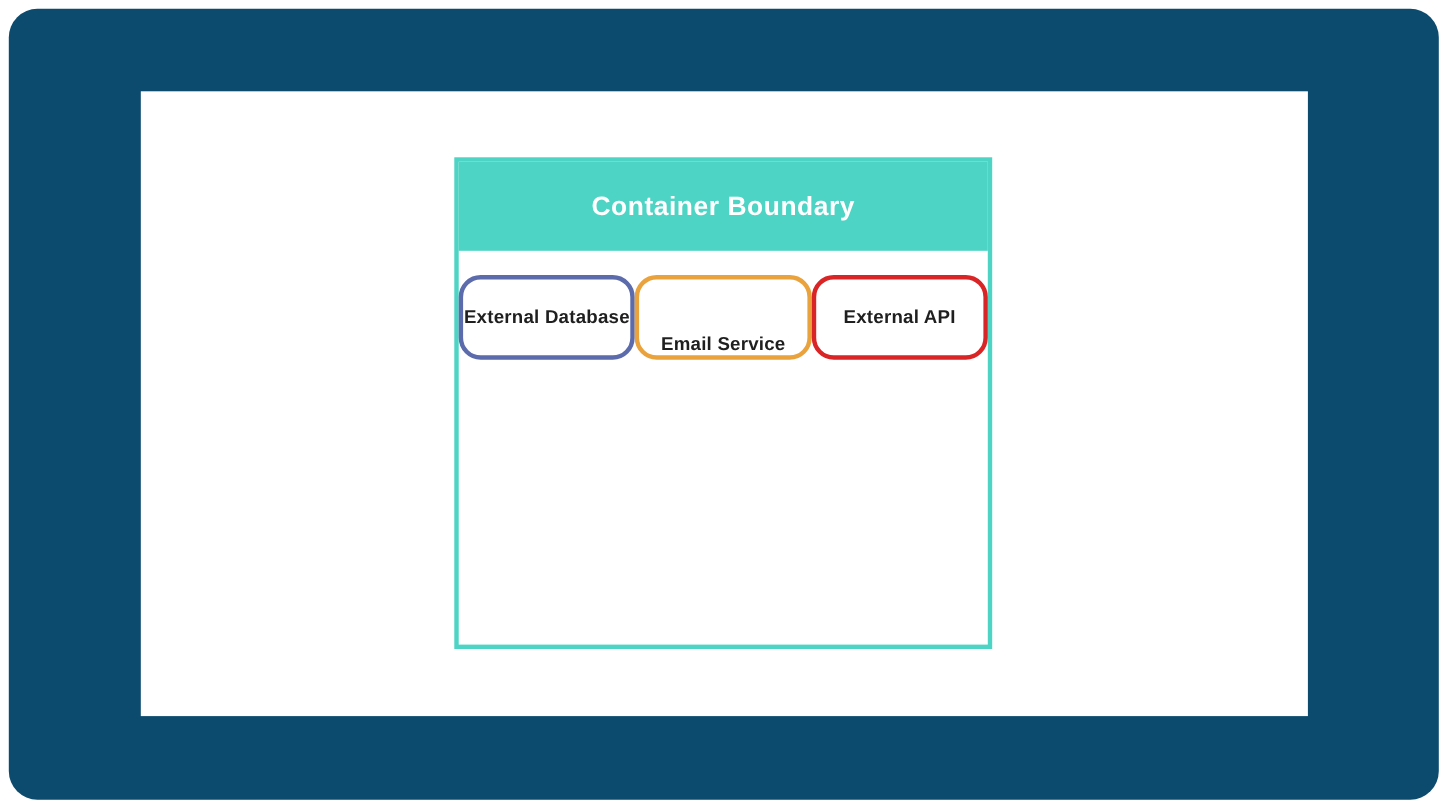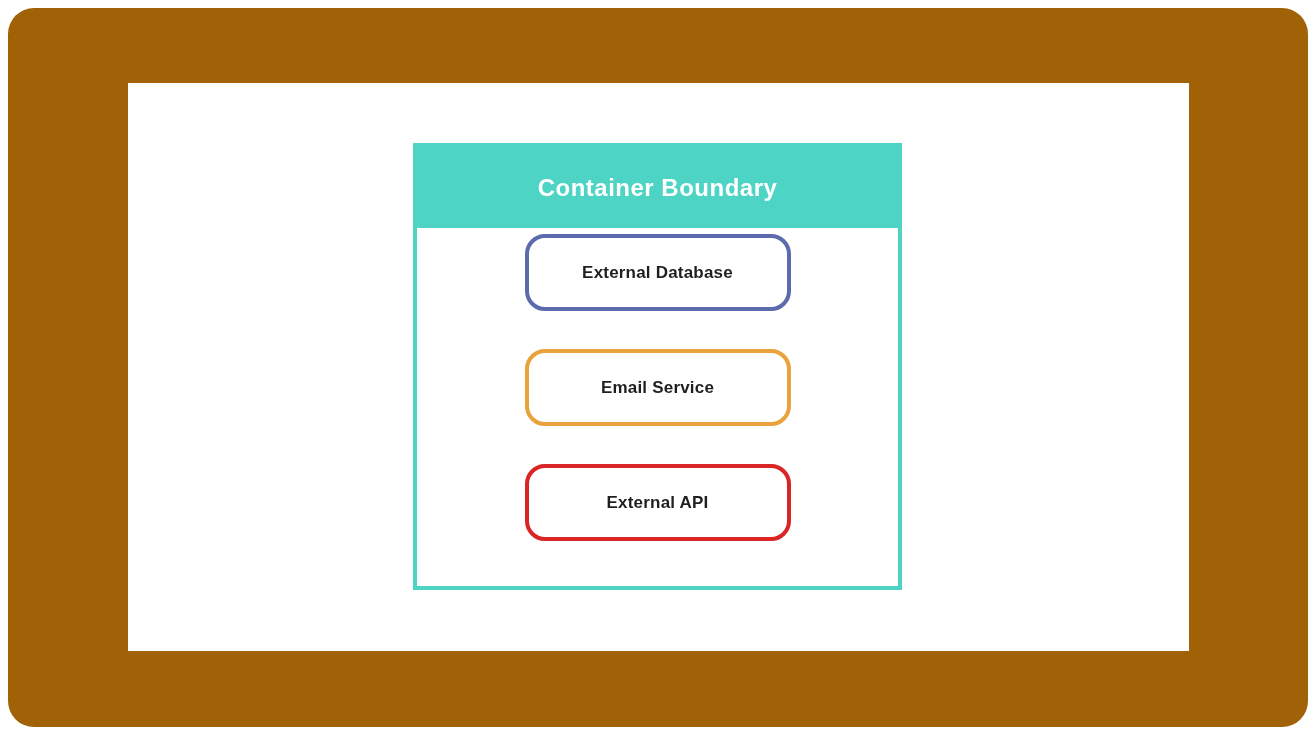--- a/index.html
+++ b/index.html
@@ -6,21 +6,21 @@
   html, body {
     width: 1316px; height: 735px;
     background: #ffffff;
     font-family: "Liberation Sans", sans-serif;
     overflow: hidden;
   }
   .stage {
     position: absolute;
     left: 8px; top: 8px;
     width: 1300px; height: 719px;
-    background: #a16207;
+    background: #0c4a6e;
     border-radius: 26px;
   }
   .canvas-panel {
     position: absolute;
     left: 120px; top: 75px;       
     width: 1061px; height: 568px;
     background: #FFFFFF;
   }
   .boundary {
     position: absolute;
@@ -37,23 +37,23 @@
     justify-content: center;
   }
   .boundary-title {
     color: #FFFFFF;
     font-size: 24px;
     font-weight: bold;
     letter-spacing: 0.5px;
   }
   .boundary-body {
     display: flex;
-    flex-direction: column;
+    flex-direction: row;
     align-items: center;
-    padding-top: 6px;
+    padding-top: 22px;
   }
   .node {
     width: 266px; height: 77px;
     border: 4px solid #888888;
     border-radius: 20px;
     background: #FFFFFF;
     display: flex;
     align-items: center;
     justify-content: center;
     margin-bottom: 38px;
@@ -76,21 +76,21 @@
       <div class="boundary-header" style="background-color: rgb(77, 212, 196);">
         <span class="boundary-title">Container Boundary</span>
       </div>
 
       <div class="boundary-body">
 
         <div class="node" style="border-color: rgb(91, 107, 172);">
           <span class="node-label">External Database</span>
         </div>
 
-        <div class="node" style="border-color: rgb(234, 162, 60);">
+        <div class="node" style="border-color: rgb(234, 162, 60); align-items: flex-end;">
           <span class="node-label">Email Service</span>
         </div>
 
         <div class="node" style="border-color: rgb(217, 37, 37);">
           <span class="node-label">External API</span>
         </div>
 
       </div>
     </div>
 

